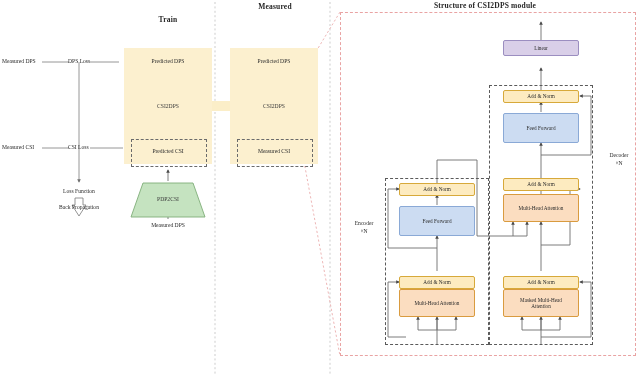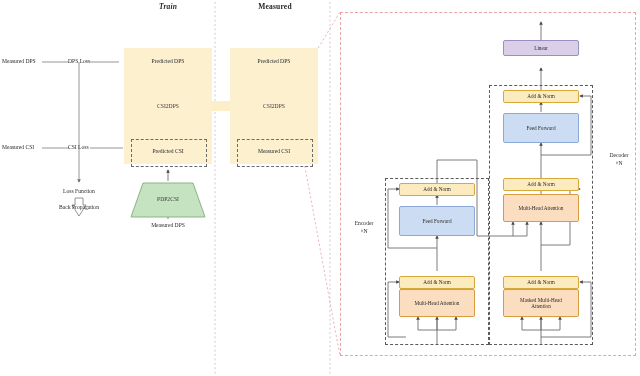--- a/index.html
+++ b/index.html
@@ -128,22 +128,23 @@
     <line x1="591" y1="155" x2="591" y2="96" class="ln"></line>
     <line x1="591" y1="96" x2="580" y2="96" class="ln" marker-end="url(#ar)"></line>
 
     <line x1="541" y1="112" x2="541" y2="102" class="ln" marker-end="url(#ar)"></line>
 
     <line x1="541" y1="90" x2="541" y2="68" class="ln" marker-end="url(#ar)"></line>
 
     <line x1="541" y1="40" x2="541" y2="22" class="ln" marker-end="url(#ar)"></line>
   </svg>
 
-  <div class="abs ttl" style="left:128px;top:2px;width:80px;font-style:italic;">Train</div>
+  <div class="abs ttl" style="left:128px;top:15px;width:80px;">Train</div>
   <div class="abs ttl" style="left:234px;top:2px;width:82px;">Measured</div>
+  <div class="abs ttl" style="left:400px;top:1px;width:170px;">Structure of CSI2DPS module</div>
 
   <div class="abs panel" style="left:124px;top:48px;width:88px;height:116px;"></div>
 
   <div class="abs lbl" style="left:128px;top:58px;width:80px;">Predicted DPS</div>
   <div class="abs lbl" style="left:133px;top:103px;width:70px;color:#3a3a3a;">CSI2DPS</div>
 
   <div class="abs dbox" style="left:131px;top:139px;width:74px;height:26px;"></div>
   <div class="abs lbl" style="left:133px;top:148px;width:70px;">Predicted CSI</div>
 
   <div class="abs lbl" style="left:133px;top:196px;width:70px;color:#3a3a3a;">PDP2CSI</div>

